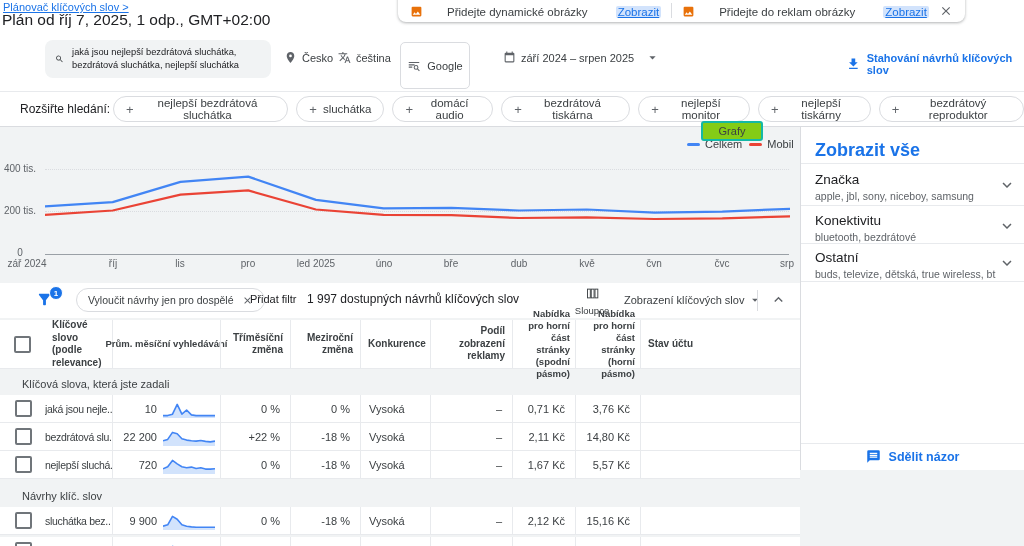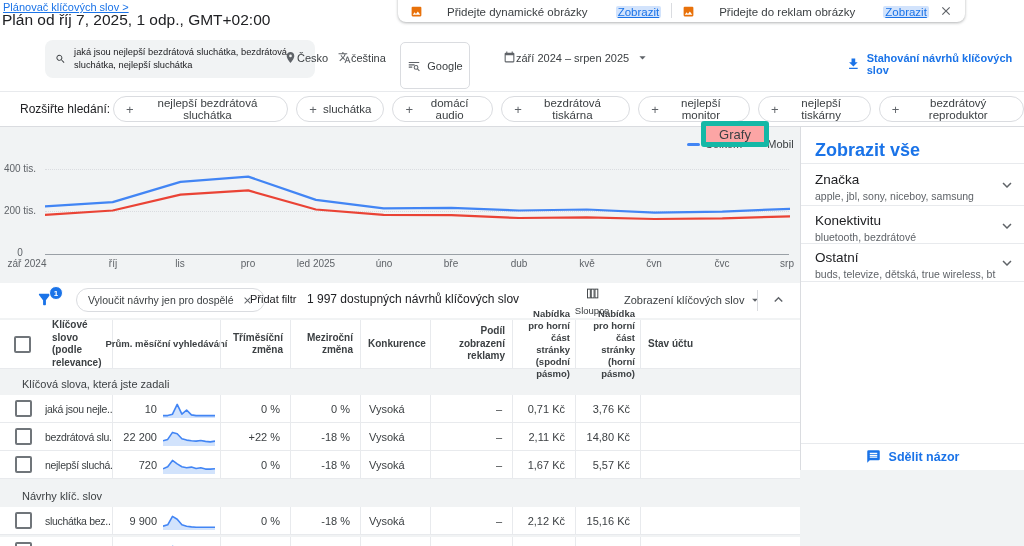--- a/index.html
+++ b/index.html
@@ -15,43 +15,43 @@
   .page-title{position:absolute;left:2px;top:11px;font-size:15.5px;color:#202124;}
 
   .notif{position:absolute;left:398px;top:-13px;height:31px;background:#fff;border-radius:8px;
          box-shadow:0 1px 3px rgba(60,64,67,.4);display:flex;align-items:flex-end;
          padding:0 12px 4px 12px;z-index:30;font-size:11.5px;color:#3c4043;}
   .notif-item{display:flex;align-items:flex-end;gap:24px;}
   .notif-link{color:#1a73e8;text-decoration:underline;background:#d2e3fc;padding:0 2px;border-radius:2px;margin-left:4px;}
   .notif-sep{width:1px;height:15px;background:#dadce0;margin:0 10px;}
   .notif-close{margin-left:10px;display:flex;align-items:center;}
 
-  .searchbox{position:absolute;left:45px;top:40px;width:270px;height:38px;background:#f1f3f4;border-radius:8px;
+  .searchbox{position:absolute;left:45px;top:40px;width:226px;height:38px;background:#f1f3f4;border-radius:8px;
              display:flex;align-items:center;gap:8px;padding:8px 10px;box-sizing:border-box;}
   .searchbox .qtext{font-size:9.3px;line-height:1.4;color:#202124;}
-  .meta{position:absolute;display:flex;align-items:center;font-size:11px;color:#3c4043;}
+  .meta{position:absolute;display:flex;align-items:center;gap:5px;font-size:11px;color:#3c4043;}
   .loc{left:284px;top:51px;} .lang{left:338px;top:51px;}
   .network{position:absolute;left:400px;top:42px;width:70px;height:47px;border:1px solid #dadce0;border-radius:5px;
            display:flex;align-items:center;justify-content:center;gap:6px;font-size:11px;color:#3c4043;box-sizing:border-box;background:#fff;}
   .daterange{left:503px;top:50px;}
   .download{position:absolute;left:846px;top:52px;display:flex;align-items:center;gap:6px;font-size:11px;
             color:#1a73e8;font-weight:600;}
   .hr-top{position:absolute;left:0;top:91px;width:1024px;height:1px;background:#e8eaed;}
 
   
   .chips-label{position:absolute;left:20px;top:102px;font-size:12px;color:#202124;}
   .chips{position:absolute;left:113px;top:96px;display:flex;gap:8px;}
   .chip{height:26px;border:1px solid #dadce0;border-radius:14px;display:flex;align-items:center;gap:6px;
         padding:0 12px;font-size:11.5px;color:#3c4043;background:#fff;box-sizing:border-box;}
   .chip .plus{color:#5f6368;font-size:13px;}
   .hr-chips{position:absolute;left:0;top:126px;width:1024px;height:1px;background:#dadce0;}
 
   
-  .grafy{position:absolute;left:701px;top:121px;width:58px;height:16px;background:#fca5a5;border:5px solid #14b8a6;
-         border-radius:3px;font-size:13px;color:#3c4043;display:flex;align-items:center;justify-content:center;z-index:6;}
+  .grafy{position:absolute;left:701px;top:121px;width:58px;height:16px;background:#84cc16;border:2px solid #14b8a6;
+         border-radius:3px;font-size:11px;color:#3c4043;display:flex;align-items:center;justify-content:center;z-index:6;}
   .legend{position:absolute;left:687px;top:138px;display:flex;align-items:center;gap:7px;font-size:11px;color:#3c4043;z-index:3;}
   .legend-item{display:flex;align-items:center;gap:5px;}
   .dash{width:13px;height:3px;border-radius:2px;}
   .ylab{position:absolute;left:0;width:40px;text-align:center;font-size:10px;color:#5f6368;z-index:2;}
   .y400{top:163px;} .y200{top:205px;} .y0{top:247px;}
   .grid{position:absolute;left:45px;width:744px;height:0;border-top:1px dotted #dadce0;z-index:1;}
   .g400{top:169px;} .g200{top:211px;}
   .axis{position:absolute;left:45px;top:254px;width:744px;height:1px;background:#9aa0a6;z-index:1;}
   .trend{position:absolute;left:45px;top:148px;z-index:2;}
   .xlab{position:absolute;top:258px;transform:translateX(-50%);font-size:10px;color:#5f6368;white-space:nowrap;z-index:2;}

